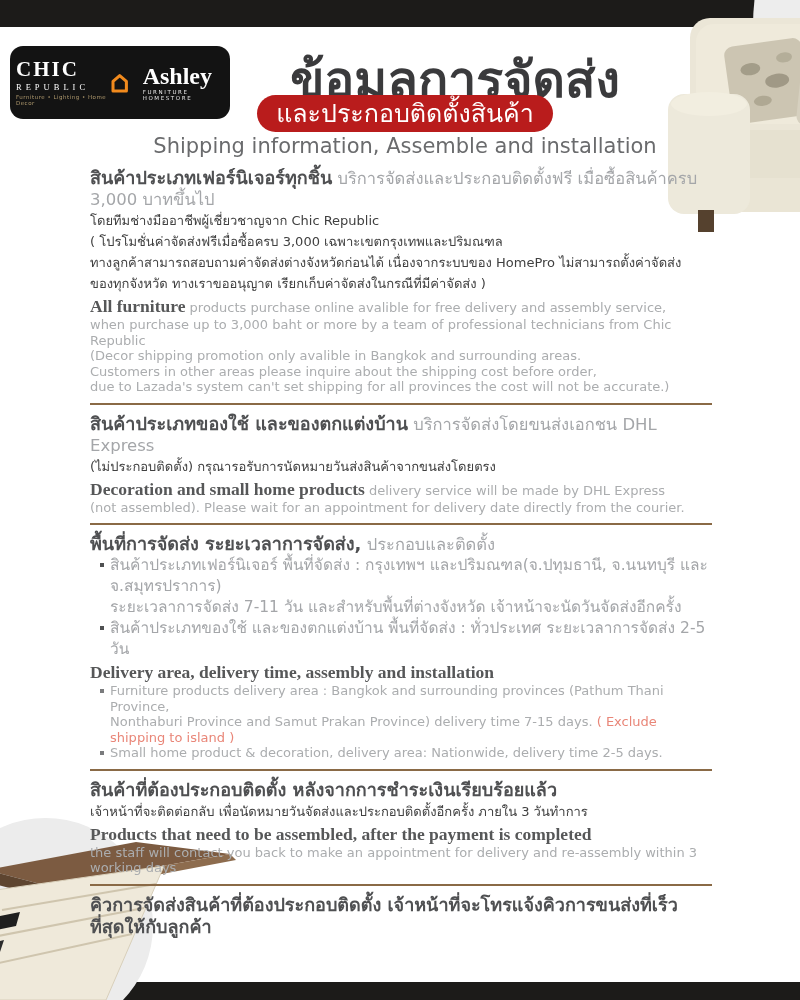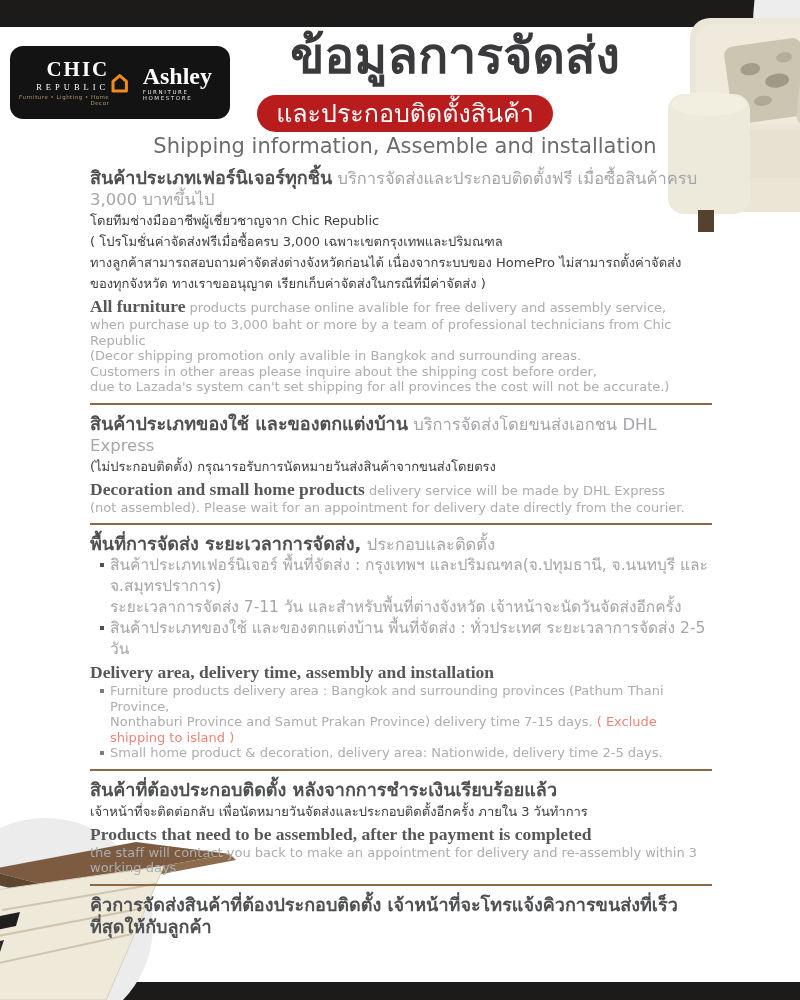--- a/index.html
+++ b/index.html
@@ -17,31 +17,31 @@
 
   
   .table-circle{position:absolute;left:-62px;top:818px;width:215px;height:215px;border-radius:50%;
                 background:#ececec;z-index:2;}
   .table-art{position:absolute;left:-14px;top:840px;width:255px;height:160px;z-index:3;}
 
   
   .logo-card{position:absolute;left:10px;top:46px;width:220px;height:73px;background:#131313;
              border-radius:13px;z-index:4;display:flex;align-items:center;justify-content:space-around;
              padding:0 6px;box-sizing:border-box;}
-  .chic-logo{text-align:right;color:#ffffff;line-height:1;}
+  .chic-logo{text-align:left;color:#ffffff;line-height:1;}
   .chic-name{font-family:"Liberation Serif","DejaVu Serif",serif;font-size:21px;font-weight:700;letter-spacing:2px;}
   .chic-word{font-family:"Liberation Serif","DejaVu Serif",serif;font-size:8.5px;letter-spacing:4px;margin-top:3px;}
   .chic-tag{font-size:5.5px;color:#b09a6e;margin-top:4px;letter-spacing:.5px;}
   .ashley-logo{display:flex;align-items:center;gap:12px;color:#ffffff;}
   .ashley-text{line-height:1;text-align:left;}
   .ashley-name{font-family:"Liberation Serif","DejaVu Serif",serif;font-size:24px;font-weight:700;}
   .ashley-sub{font-size:5.5px;letter-spacing:1.6px;margin-top:2px;color:#e8e8e8;}
 
   
-  .title{position:absolute;left:235px;top:16px;width:440px;margin:0;text-align:center;z-index:4;
+  .title{position:absolute;left:235px;top:40px;width:440px;margin:0;text-align:center;z-index:4;
          font-size:50px;font-weight:700;color:#3a3a3c;letter-spacing:0;}
   .badge{position:absolute;left:257px;top:95px;width:296px;height:37px;background:#b91c1c;border-radius:19px;
          display:flex;align-items:center;justify-content:center;z-index:4;}
   .badge span{color:#ffffff;font-size:25px;font-weight:500;line-height:1;}
   .subtitle{position:absolute;left:85px;top:134px;width:640px;text-align:center;z-index:4;
             font-size:21px;color:#6a6b6d;}
 
   
   .content{position:absolute;left:90px;top:167px;width:622px;z-index:4;}
   .content p{margin:0;}

